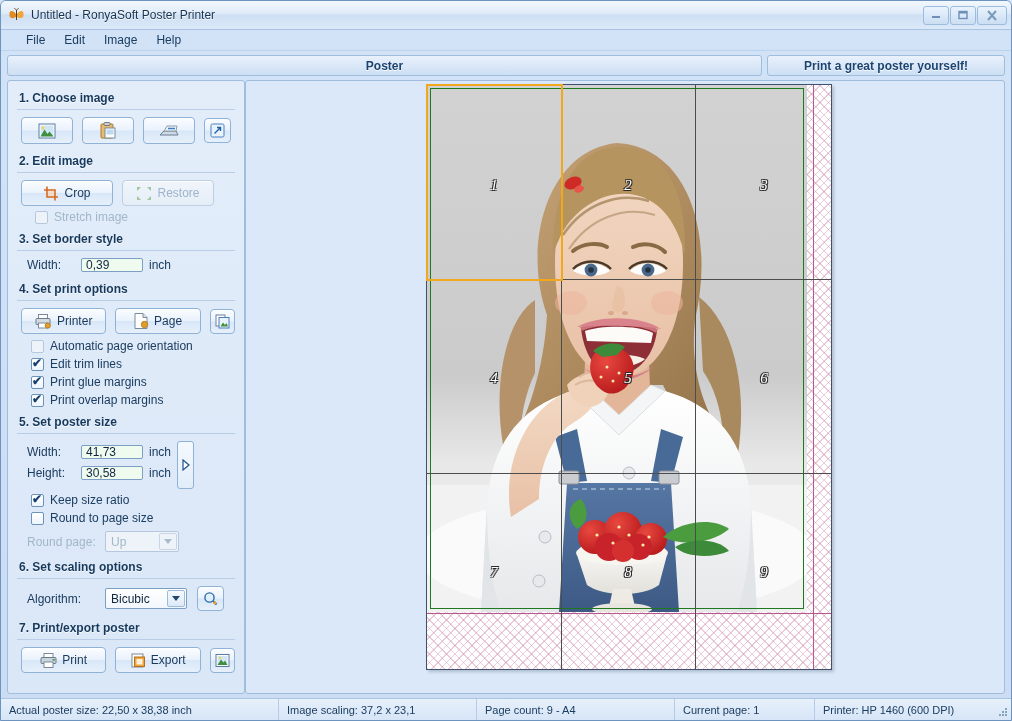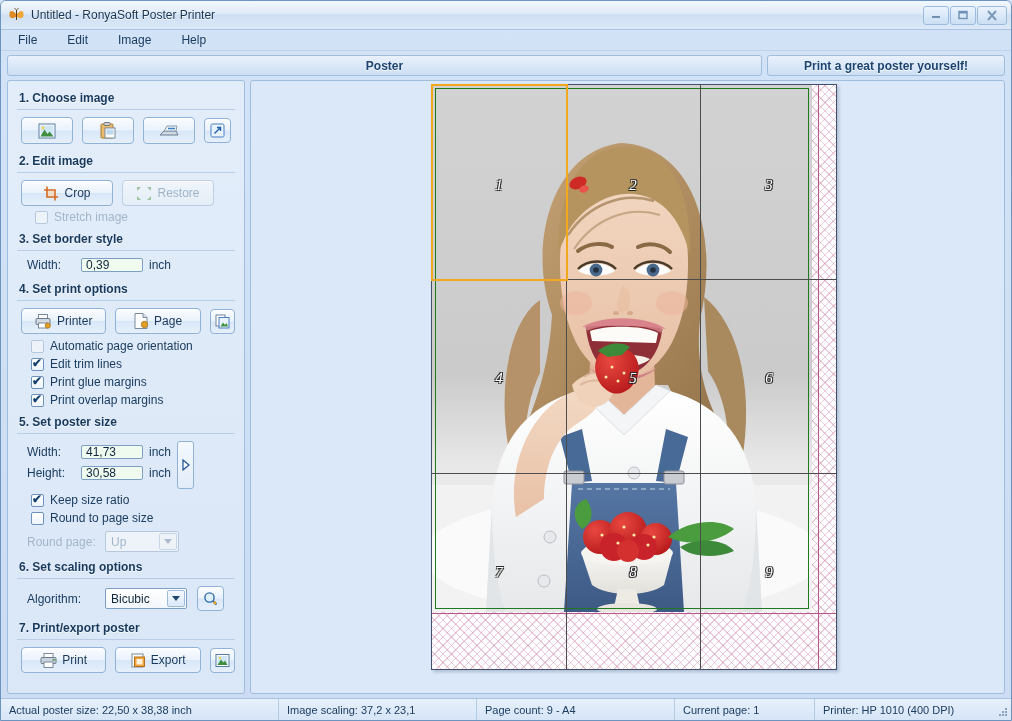--- a/index.html
+++ b/index.html
@@ -43,21 +43,21 @@
     background: linear-gradient(180deg,#eaf3fd,#cbdef3);
     border: 1px solid #9dbcdd; border-radius: 3px;
     display: flex; align-items: center; justify-content: center;
     color: #5a7fa8; font-size: 12px; line-height: 1;
   }
   .win-btn.close { width: 30px; }
   
   .menubar {
     height: 21px; flex: 0 0 21px;
     display: flex; align-items: center;
-    padding-left: 8px; gap: 12px;
+    padding-left: 16px; gap: 1px;
     background: transparent;
     border-bottom: 1px solid #bcd2ea;
   }
   .menu-item {
     padding: 2px 9px; font-size: 12px; color: #1b3d60; border-radius: 2px;
   }
   
   .headers {
     display: flex; gap: 5px; padding: 4px 6px 4px 6px;
     flex: 0 0 auto;
@@ -67,21 +67,21 @@
     background: linear-gradient(180deg,#e9f1fc 0%,#dbe8f8 50%,#cddff3 100%);
     border: 1px solid #9fbddd;
     border-radius: 3px;
     display: flex; align-items: center; justify-content: center;
     font-weight: bold; font-size: 12px; color: #1c4470;
     text-shadow: 0 1px 0 rgba(255,255,255,.85);
   }
   .hdr-left { width: 238px; flex: 0 0 238px; }
   .hdr-right { flex: 1 1 auto; }
   
-  .bodyrow { display: flex; flex: 1 1 auto; padding: 0 6px 0 6px; gap: 5px; min-height: 0; }
+  .bodyrow { display: flex; flex: 1 1 auto; padding: 0 6px 0 6px; min-height: 0; }
   .sidebar {
     width: 238px; flex: 0 0 238px;
     background: linear-gradient(180deg,#e3edfa 0%,#dae7f7 100%);
     border: 1px solid #9fbddd;
     border-radius: 3px;
     padding: 6px 9px 6px 9px;
     overflow: hidden;
   }
   .sect-title {
     font-weight: bold; font-size: 12px; color: #17395c;
@@ -700,21 +700,21 @@
       </div>
     </div>
 
   </div>
 
   <div class="statusbar">
     <div class="sb-cell" style="width:278px;">Actual poster size: 22,50 x 38,38 inch</div>
     <div class="sb-cell" style="width:198px;">Image scaling: 37,2 x 23,1</div>
     <div class="sb-cell" style="width:198px;">Page count: 9 - A4</div>
     <div class="sb-cell" style="width:140px;">Current page: 1</div>
-    <div class="sb-cell" style="flex:1 1 auto;border-right:none;">Printer: HP 1010 (400 DPI)</div>
+    <div class="sb-cell" style="flex:1 1 auto;border-right:none;">Printer: HP 1460 (600 DPI)</div>
     <span class="sb-grip">
       <svg width="12" height="12" viewBox="0 0 12 12">
         <g fill="#8aa3bd">
           <rect x="9" y="9" width="2" height="2"></rect>
             <rect x="6" y="9" width="2" height="2"></rect>
             <rect x="3" y="9" width="2" height="2"></rect>
           <rect x="9" y="6" width="2" height="2"></rect>
             <rect x="6" y="6" width="2" height="2"></rect>
           <rect x="9" y="3" width="2" height="2"></rect>
         </g>

